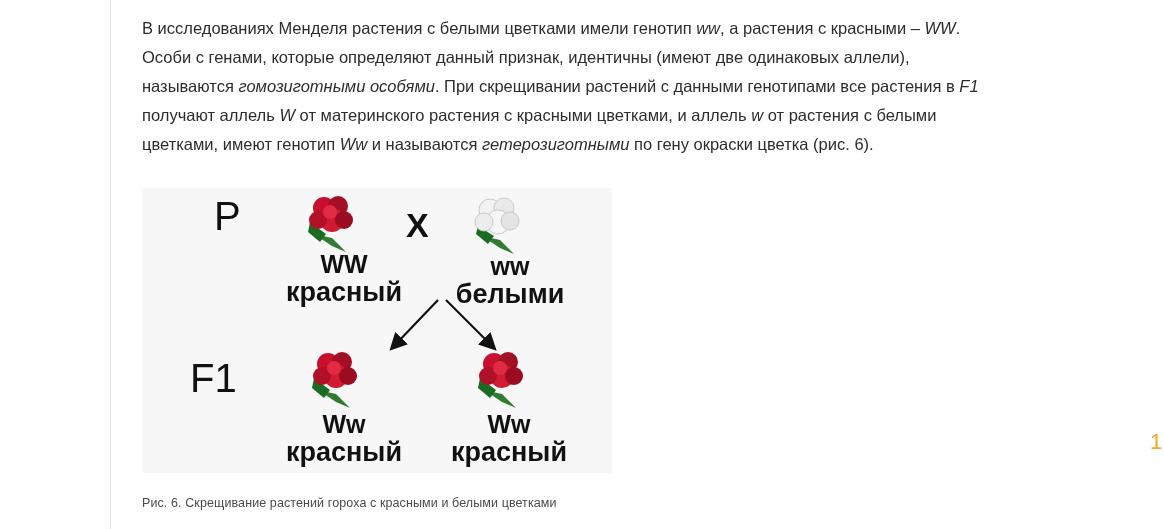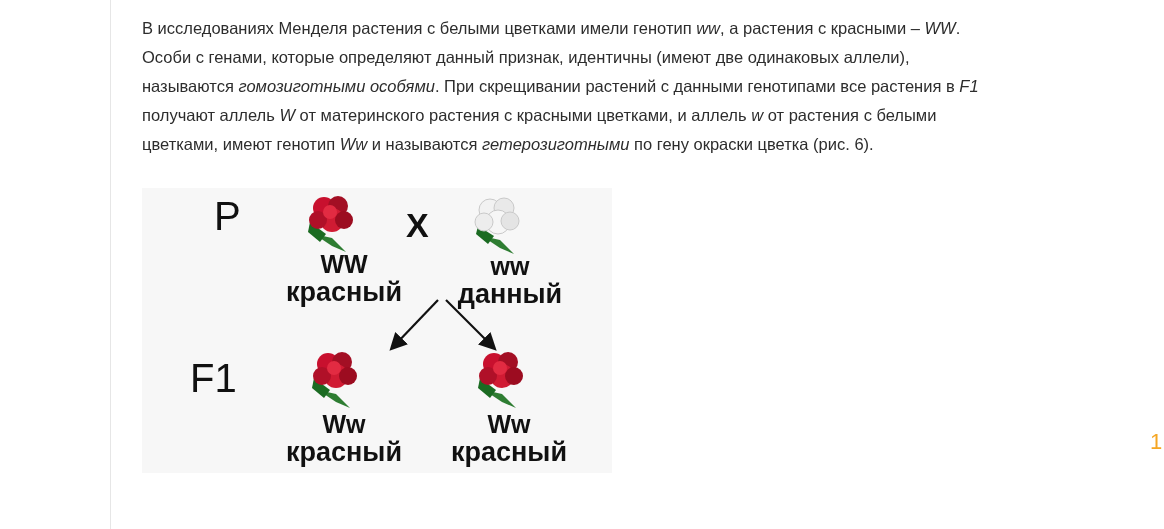--- a/index.html
+++ b/index.html
@@ -222,29 +222,30 @@
       </g>
     </svg>
 
     <div class="geno g-ww-red">
       <span>WW</span>
       <span class="row2">красный</span>
     </div>
 
     <div class="geno g-ww-white">
       <span>ww</span>
-      <span class="row2">данный</span>
+      <span class="row2">белыми</span>
     </div>
 
     <div class="geno g-f1-left">
       <span>Ww</span>
       <span class="row2">красный</span>
     </div>
 
     <div class="geno g-f1-right">
       <span>Ww</span>
       <span class="row2">красный</span>
     </div>
   </div>
 
+  <div class="fig-caption">Рис. 6. Скрещивание растений гороха с красными и белыми цветками</div>
 
   <div class="scroll-marker">1</div>
 </div>
 
 </body></html>

